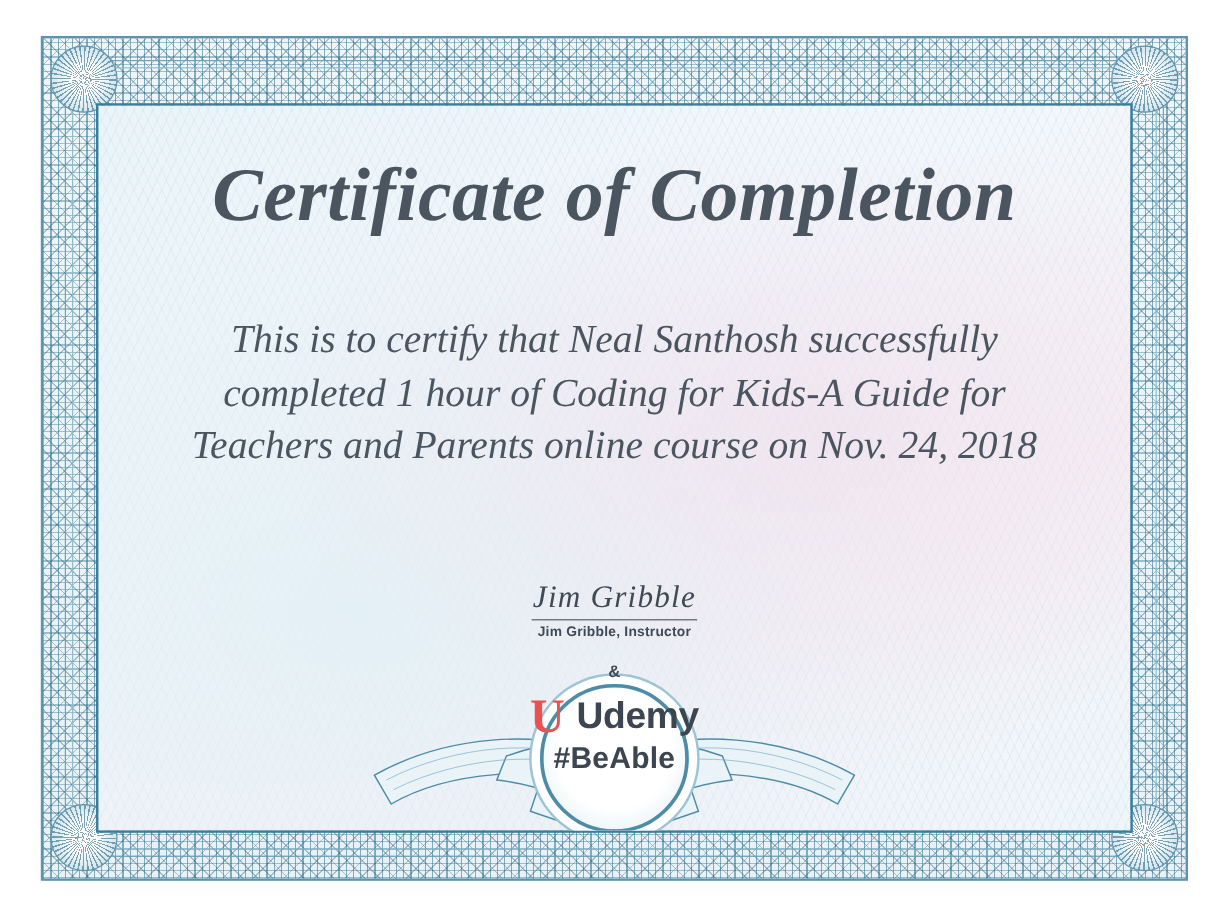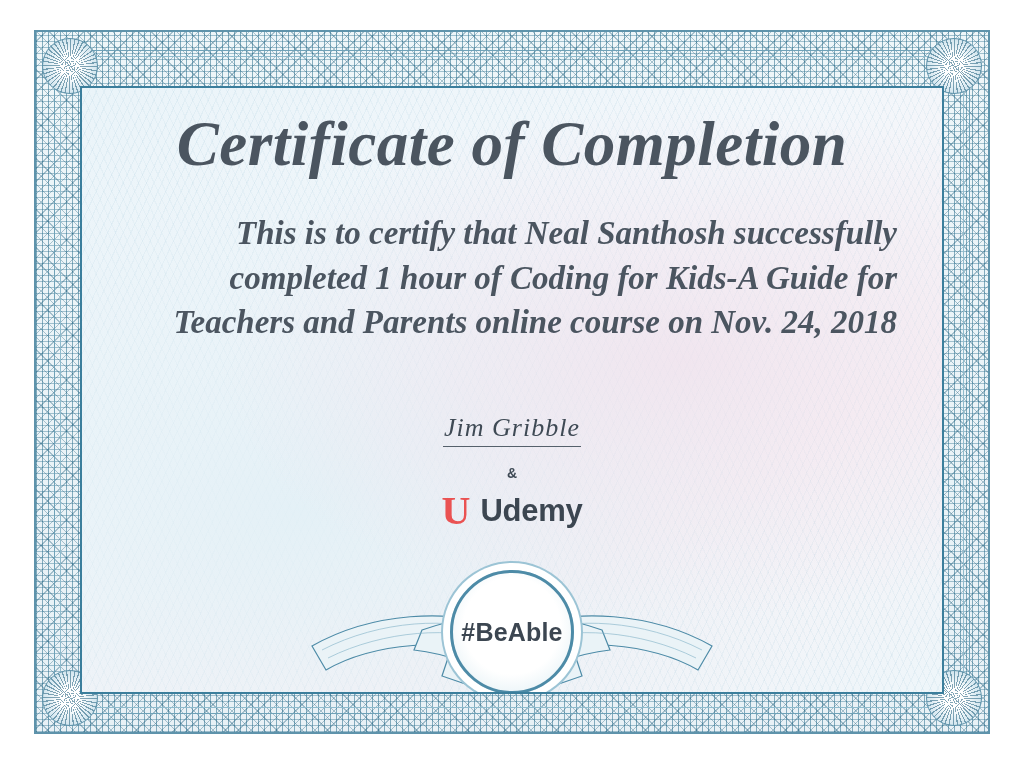--- a/index.html
+++ b/index.html
@@ -96,48 +96,47 @@
       repeating-linear-gradient(115deg, rgba(120,175,200,0.10) 0 1px, rgba(255,255,255,0) 1px 7px),
       repeating-linear-gradient(65deg, rgba(120,175,200,0.08) 0 1px, rgba(255,255,255,0) 1px 7px),
       linear-gradient(150deg, #eaf4f9 0%, #f3f7fb 40%, #f7f2f6 70%, #eef6fa 100%);
     overflow: hidden;
   }
 
   .content {
     position: relative;
     z-index: 3;
     text-align: center;
-    padding-top: 22px;
+    padding-top: 40px;
   }
 
   .title {
     font-family: "Liberation Serif", "DejaVu Serif", serif;
     font-style: italic;
     font-weight: bold;
     font-size: 63px;
     color: #4b5560;
     letter-spacing: 0.5px;
     margin: 0;
     line-height: 1.1;
   }
 
   .statement {
     font-family: "Liberation Serif", "DejaVu Serif", serif;
     font-style: italic;
-    font-weight: bold;
+    font-weight: normal;
     font-size: 33px;
     color: #4b5560;
     line-height: 1.35;
-    margin: 32px auto 0;
+    margin: 64px auto 0;
     width: 770px;
-    text-align: right;
   }
 
   .signature-block {
-    margin-top: 70px;
+    margin-top: 90px;
   }
   .signature-script {
     font-family: "Liberation Serif", "DejaVu Serif", serif;
     font-style: italic;
     font-size: 26px;
     color: #3f4a55;
     letter-spacing: 1px;
     line-height: 1;
   }
   .signature-rule {
@@ -254,20 +253,21 @@
 
     <div class="content">
 
       <h1 class="title">Certificate of Completion</h1>
 
       <p class="statement">This is to certify that Neal Santhosh successfully completed 1 hour of Coding for Kids-A Guide for Teachers and Parents online course on Nov. 24, 2018</p>
 
       <div class="signature-block">
         <div class="signature-script">Jim Gribble</div>
         <div class="signature-rule"></div>
+        <div class="signature-name">Jim Gribble, Instructor</div>
       </div>
 
       <div class="ampersand">&amp;</div>
 
       <div class="brand">
         <span class="brand-mark">U</span>
         <span class="brand-name">Udemy</span>
       </div>
 
     </div>

